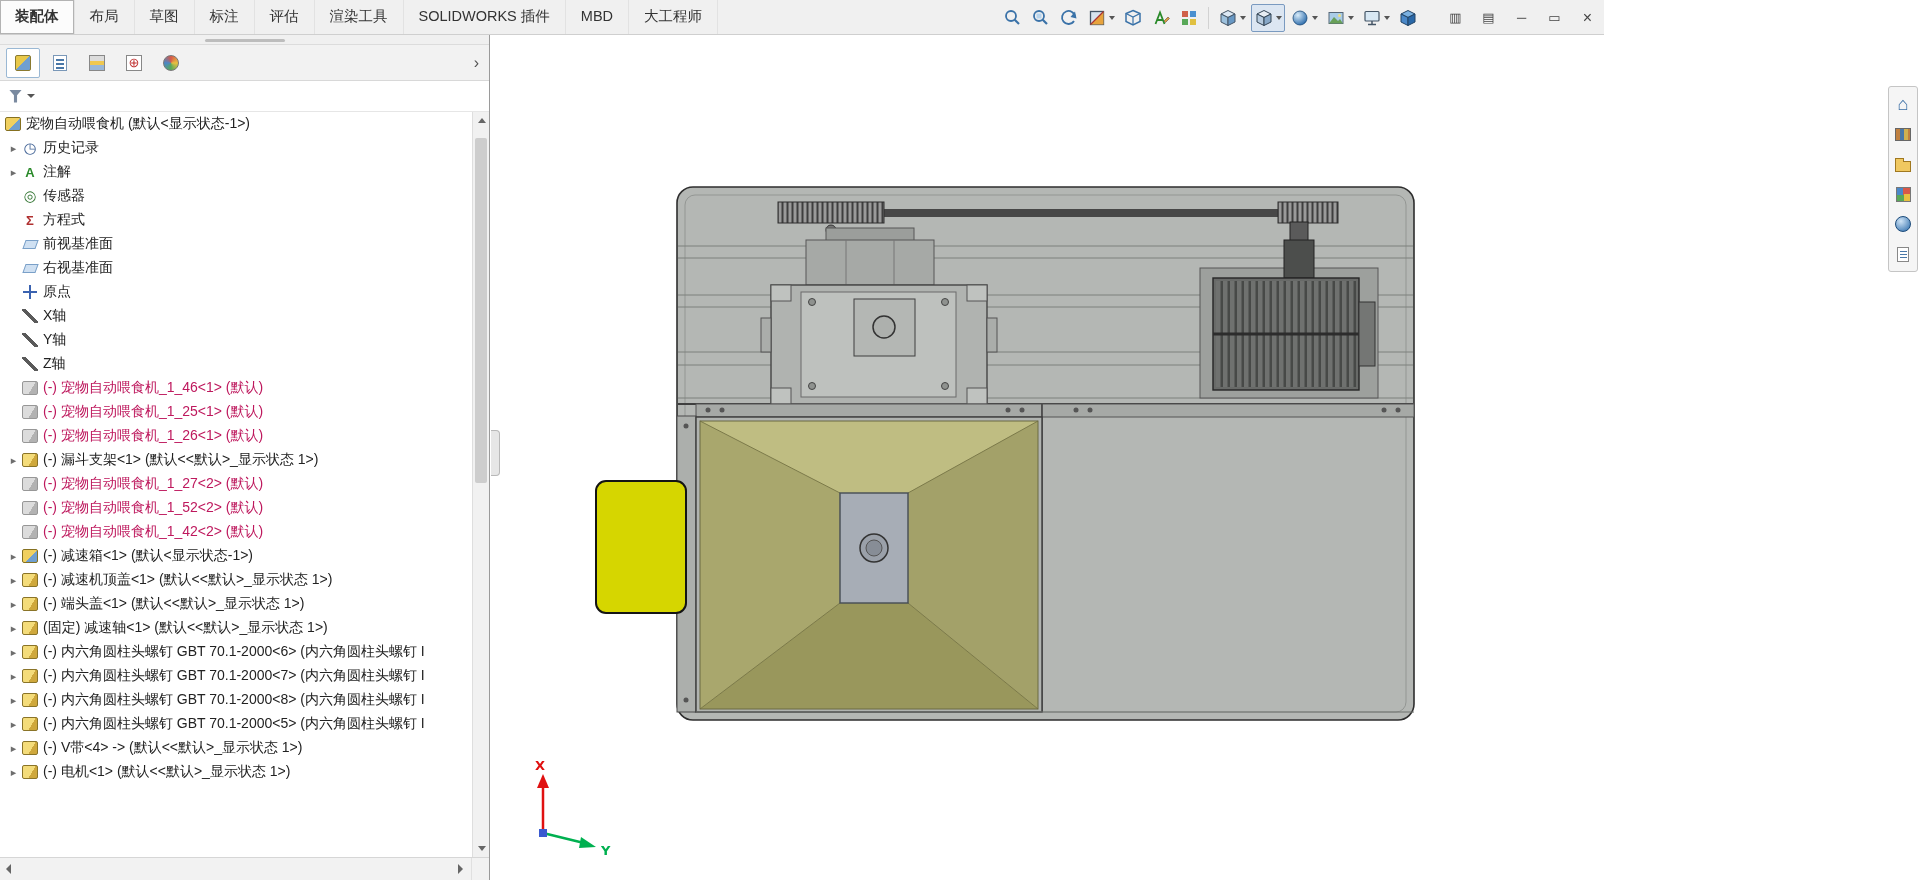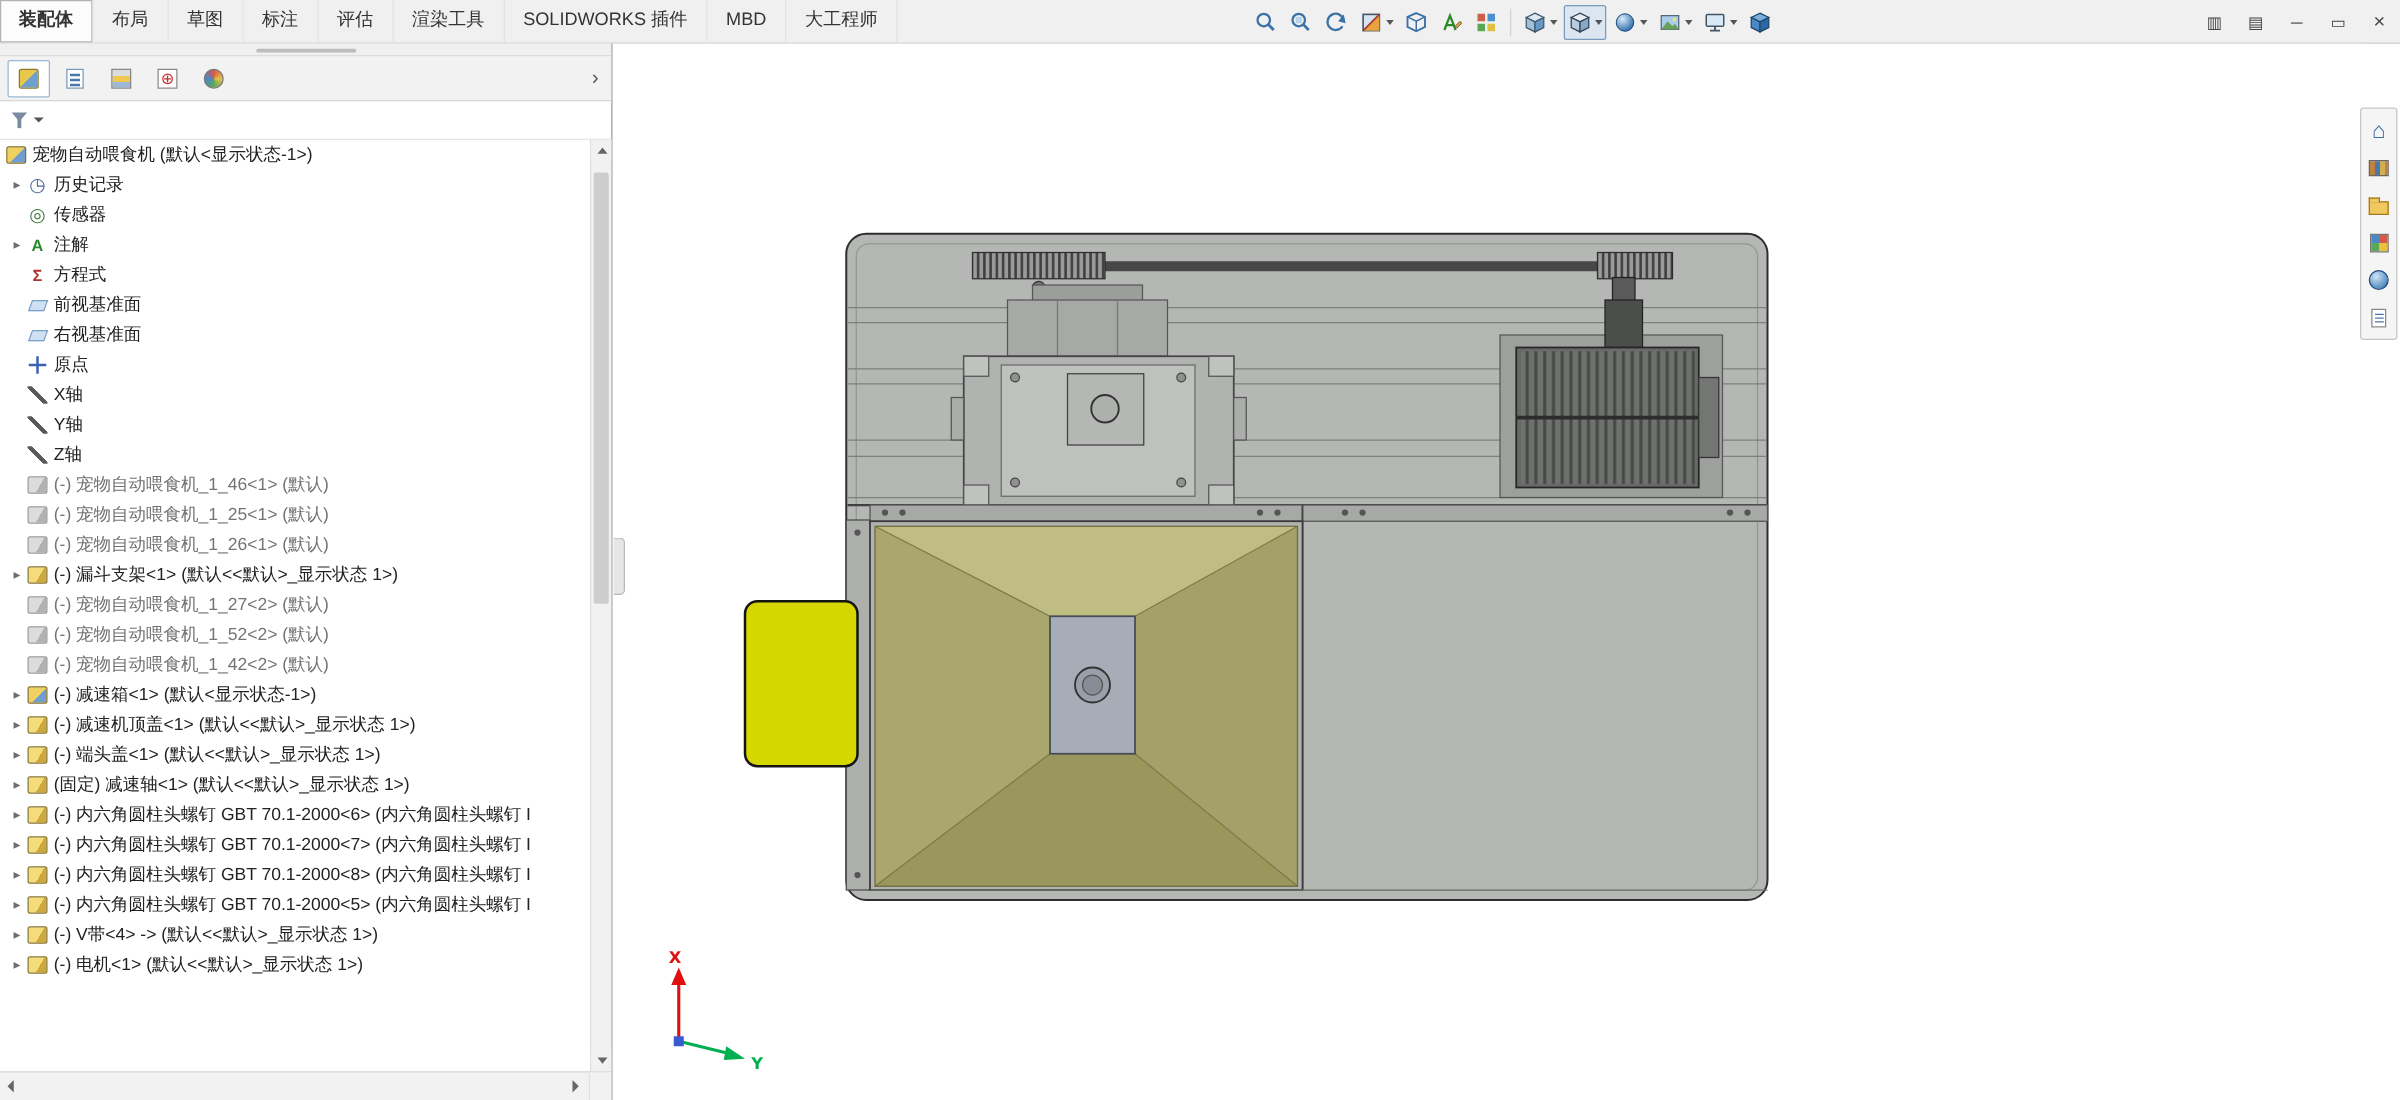--- a/index.html
+++ b/index.html
@@ -1,20 +1,20 @@
 <!DOCTYPE html>
 <html><head>
 <meta charset="utf-8">
 <style>
   *{margin:0;padding:0;box-sizing:border-box}
   html,body{width:1920px;height:880px;overflow:hidden;background:#fff;
     font-family:"Liberation Sans",sans-serif;position:relative;color:#222}
 
   
-  .menubar{position:absolute;left:0;top:0;width:1920px;height:35px;background:#f0f0f0;
+  .menubar{position:absolute;left:0;top:0;width:1604px;height:35px;background:#f0f0f0;
     border-bottom:1px solid #cfcfcf;display:flex;align-items:stretch}
   .tabs{display:flex;align-items:stretch}
   .mtab{padding:0 15px;line-height:33px;font-size:14.5px;color:#333;white-space:nowrap;
     border-right:1px solid #e2e2e2;cursor:default}
   .mtab.active{background:#fcfcfc;box-shadow:inset 0 0 0 1px #b3b3b3;font-weight:bold}
   .hud{position:absolute;left:1000px;top:0;height:35px;display:flex;align-items:center;gap:2px}
   .hbtn{height:28px;min-width:26px;display:flex;align-items:center;justify-content:center;
     padding:0 2px;border:1px solid transparent;border-radius:2px}
   .hbtn svg{width:20px;height:20px}
   .hbtn.pressed{background:#dce6f2;border-color:#7a9ac0}
@@ -43,21 +43,21 @@
     clip-path:polygon(0 0,100% 0,62% 45%,62% 100%,38% 100%,38% 45%)}
   .fcaret{width:0;height:0;border-left:4px solid transparent;border-right:4px solid transparent;
     border-top:4px solid #555;margin-left:5px}
 
   .tree{flex:1;position:relative;overflow:hidden;font-size:14px;background:#fff}
   .trow{display:flex;align-items:center;height:24px;white-space:nowrap;padding-left:5px;
     overflow:hidden;padding-right:34px}
   .arr{width:17px;flex:0 0 17px;text-align:center;color:#6e6e6e;font-size:11px;line-height:24px}
   .arr.exp::before{content:"▸"}
   .tlb{overflow:hidden;text-overflow:clip}
-  .trow.sup .tlb{color:#737373}
+  .trow.sup .tlb{color:#be185d}
 
   .tico{flex:0 0 16px;width:16px;height:16px;margin-right:5px;position:relative;
     display:inline-flex;align-items:center;justify-content:center}
   .ic-asm{width:14px;height:14px;border-radius:2px;border:1px solid #857020;
     background:linear-gradient(135deg,#f0d060 0 55%,#6f9fd0 55%)}
   .ic-part{width:14px;height:14px;border-radius:2px;border:1px solid #8a7428;
     background:linear-gradient(120deg,#f4dc7a 0 60%,#cfa83c 60%)}
   .ic-cgray{width:14px;height:14px;border-radius:2px;border:1px solid #979797;
     background:linear-gradient(120deg,#dcdcdc 0 60%,#b2b2b2 60%)}
   .ic-hist::before{content:"◷";color:#4a6a9a;font-size:15px}
@@ -292,28 +292,28 @@
     <div class="trow">
         <span class="tico ic-asm"></span>
         <span class="tlb">宠物自动喂食机 (默认&lt;显示状态-1&gt;)</span>
       </div>
     <div class="trow">
         <span class="arr exp"></span>
         <span class="tico ic-hist"></span>
         <span class="tlb">历史记录</span>
       </div>
     <div class="trow">
+        <span class="arr exp"></span>
+        <span class="tico ic-note"></span>
+        <span class="tlb">注解</span>
+      </div>
+    <div class="trow">
         <span class="arr"></span>
         <span class="tico ic-sensor"></span>
         <span class="tlb">传感器</span>
-      </div>
-    <div class="trow">
-        <span class="arr exp"></span>
-        <span class="tico ic-note"></span>
-        <span class="tlb">注解</span>
       </div>
     <div class="trow">
         <span class="arr"></span>
         <span class="tico ic-eq"></span>
         <span class="tlb">方程式</span>
       </div>
     <div class="trow">
         <span class="arr"></span>
         <span class="tico">
           <span class="ic-plane"></span>

